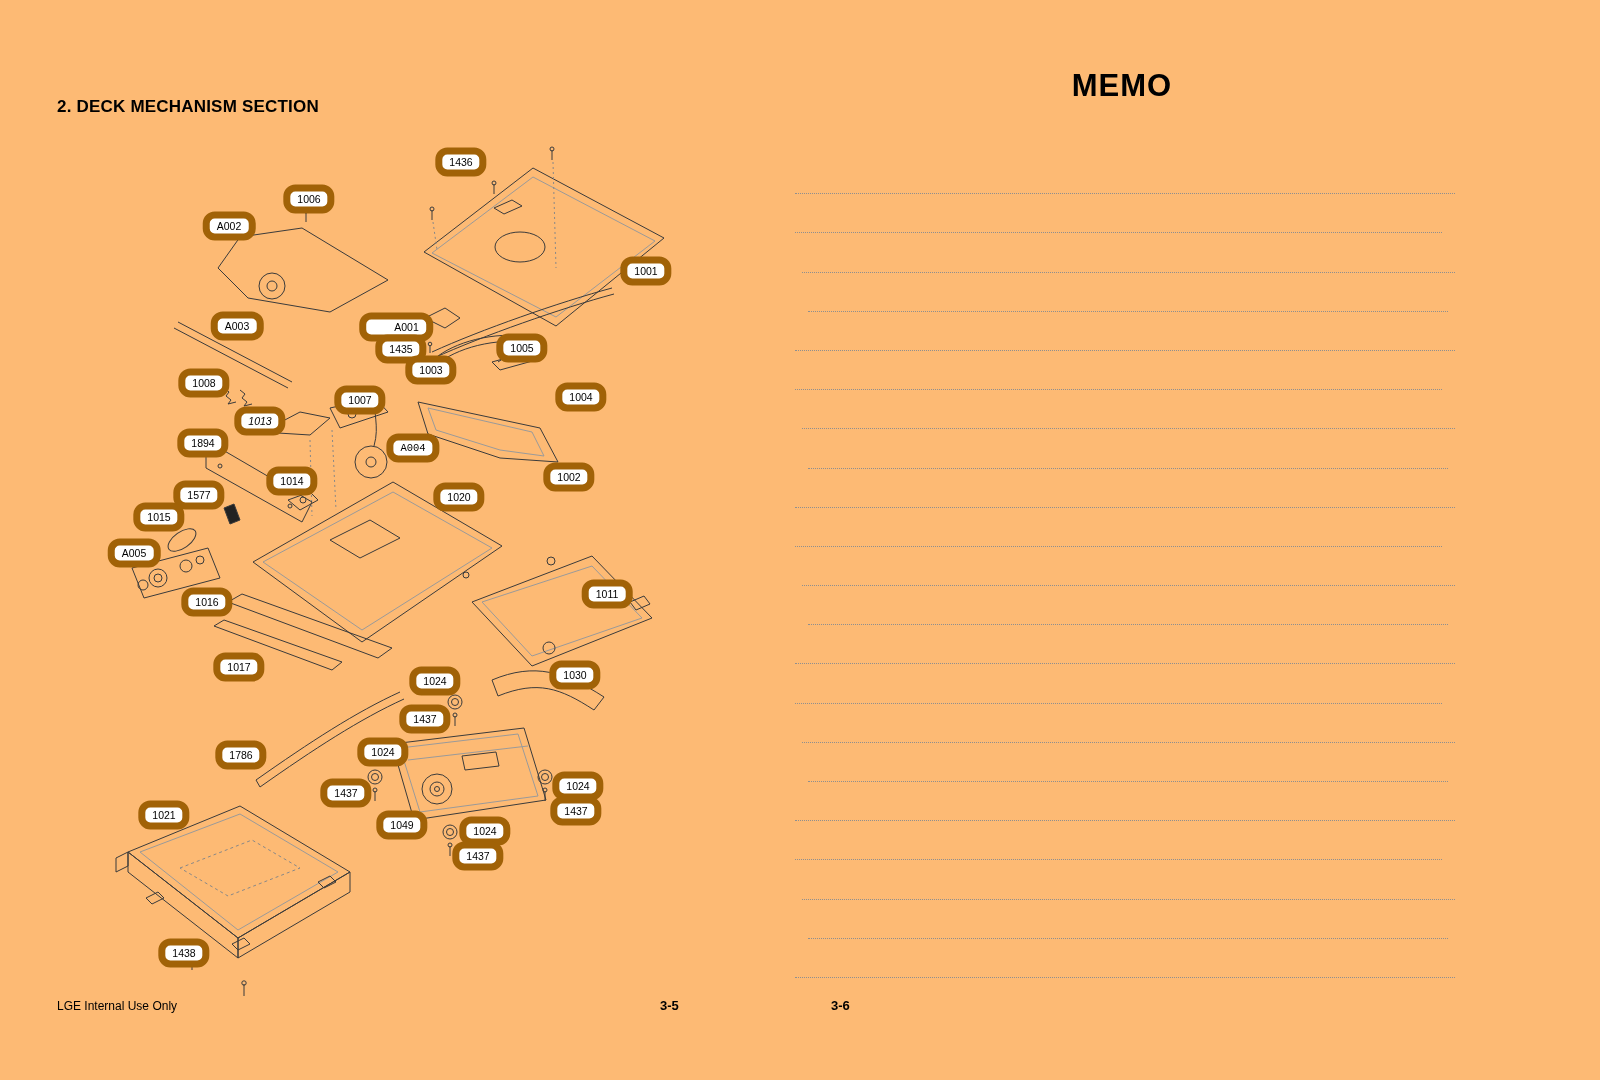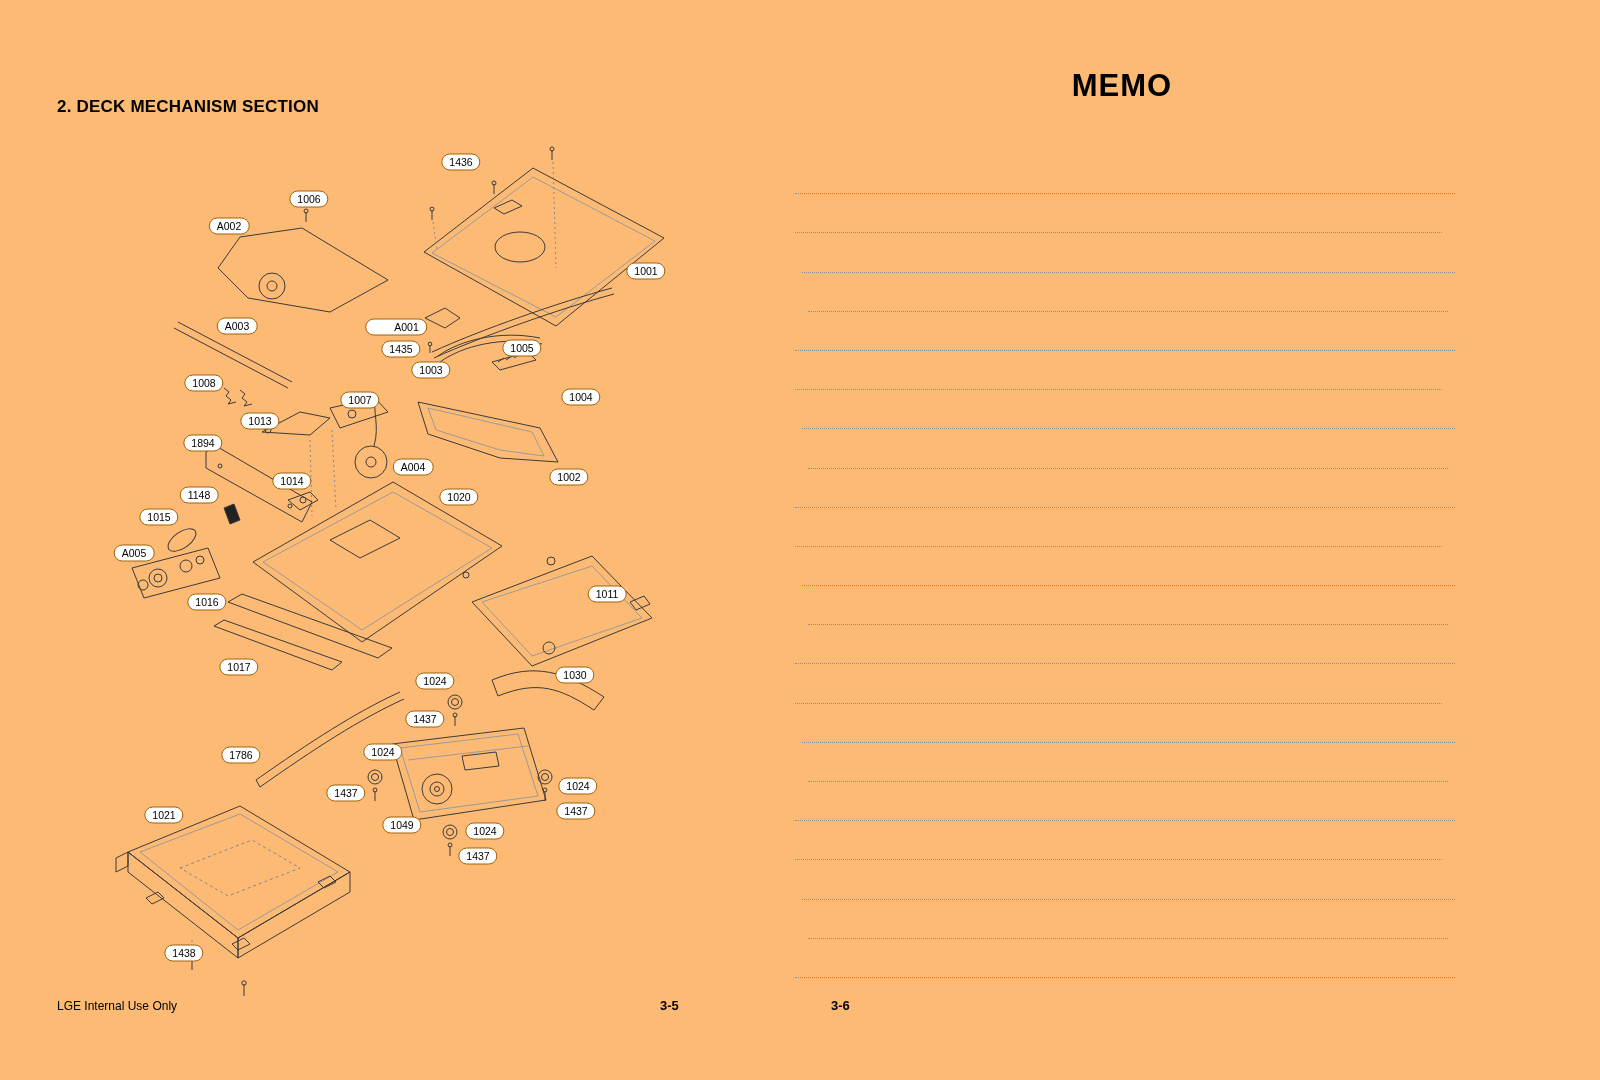--- a/index.html
+++ b/index.html
@@ -14,21 +14,21 @@
 
   .memo-lines{position:absolute;left:795px;top:155px;width:660px;}
   .memo-line{height:38.2px;border-bottom:1px dotted #8f8f8f;width:100%;}
   .memo-line:nth-child(4n+2){width:98%;}
   .memo-line:nth-child(4n+3){width:99%;margin-left:1%;}
   .memo-line:nth-child(4n){width:97%;margin-left:2%;}
 
   .diagram-svg{position:absolute;left:0;top:0;width:1600px;height:1080px;pointer-events:none;}
 
   .callout-layer{position:absolute;left:0;top:0;width:1600px;height:1080px;}
-  .callout{position:absolute;transform:translate(-50%,-50%);border:1px solid #a16207;
+  .callout{position:absolute;transform:translate(-50%,-50%);border:7px solid #a16207;
            border-radius:12px;background:#fff;font-size:10.5px;line-height:13px;
            padding:1px 7px;color:#000;white-space:nowrap;}
 
   .footer-left{position:absolute;left:57px;top:999px;font-size:12px;color:#000;}
   .pageno{position:absolute;top:998px;font-size:13px;font-weight:bold;color:#000;}
   .pageno-left{left:660px;}
   .pageno-right{left:831px;}
   .copyright{position:absolute;right:144px;top:995px;text-align:right;font-size:12px;
              line-height:17px;color:#000;}
 </style>
@@ -182,26 +182,26 @@
       <div class="callout" style="left: 229px; top: 226px;">A002</div>
       <div class="callout" style="left: 646px; top: 271px;">1001</div>
       <div class="callout" style="left: 237px; top: 326px;">A003</div>
       <div class="callout" style="left: 396px; top: 327px; padding-left: 28px;">A001</div>
       <div class="callout" style="left: 401px; top: 349px;">1435</div>
       <div class="callout" style="left: 522px; top: 348px;">1005</div>
       <div class="callout" style="left: 431px; top: 370px;">1003</div>
       <div class="callout" style="left: 204px; top: 383px;">1008</div>
       <div class="callout" style="left: 581px; top: 397px;">1004</div>
       <div class="callout" style="left: 360px; top: 400px;">1007</div>
-      <div class="callout" style="left: 260px; top: 421px;">1013</div>
+      <div class="callout" style="left: 260px; top: 421px; font-style: italic;">1013</div>
       <div class="callout" style="left: 203px; top: 443px;">1894</div>
-      <div class="callout" style="left: 413px; top: 467px;">A004</div>
+      <div class="callout" style="left: 413px; top: 448px; font-family: Liberation Mono, monospace;">A004</div>
       <div class="callout" style="left: 569px; top: 477px;">1002</div>
       <div class="callout" style="left: 292px; top: 481px;">1014</div>
-      <div class="callout" style="left: 199px; top: 495px;">1148</div>
+      <div class="callout" style="left: 199px; top: 495px;">1577</div>
       <div class="callout" style="left: 459px; top: 497px;">1020</div>
       <div class="callout" style="left: 159px; top: 517px;">1015</div>
       <div class="callout" style="left: 607px; top: 546px; margin-top: 48px;">1011</div>
       <div class="callout" style="left: 134px; top: 553px;">A005</div>
       <div class="callout" style="left: 207px; top: 602px;">1016</div>
       <div class="callout" style="left: 239px; top: 667px;">1017</div>
       <div class="callout" style="left: 435px; top: 681px;">1024</div>
       <div class="callout" style="left: 575px; top: 675px;">1030</div>
       <div class="callout" style="left: 425px; top: 719px;">1437</div>
       <div class="callout" style="left: 383px; top: 752px;">1024</div>

